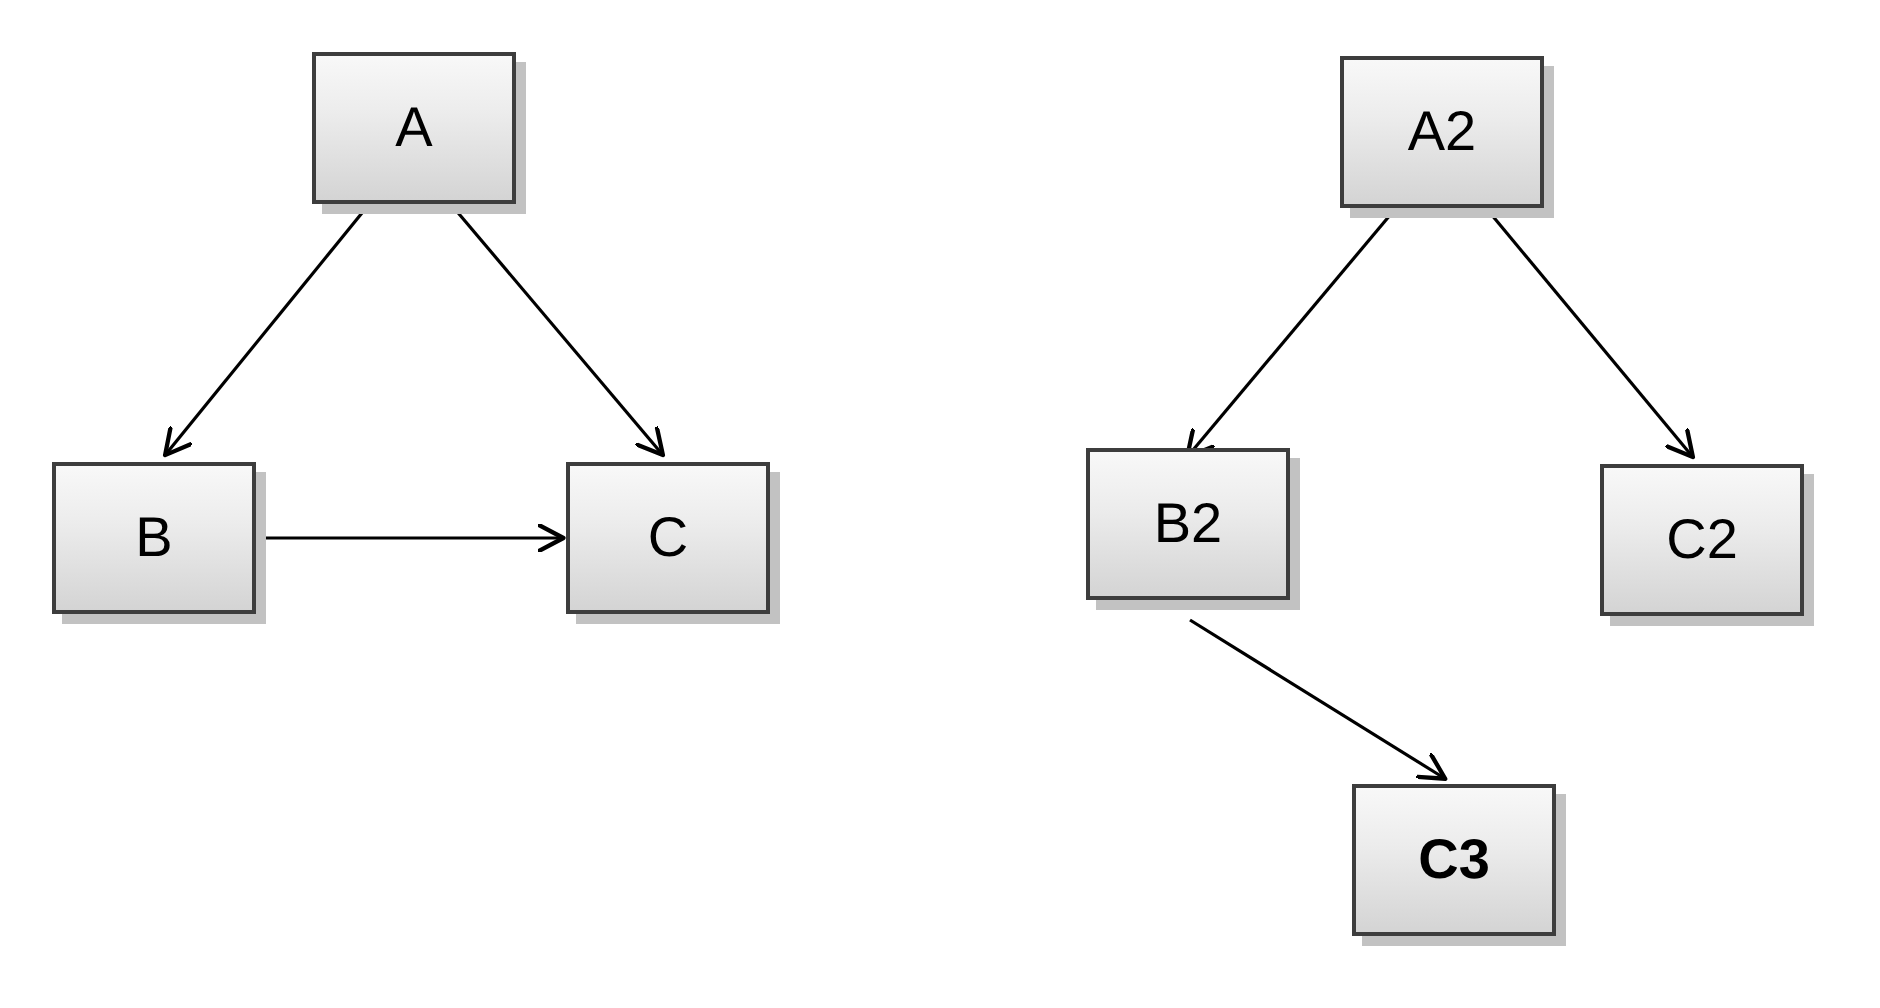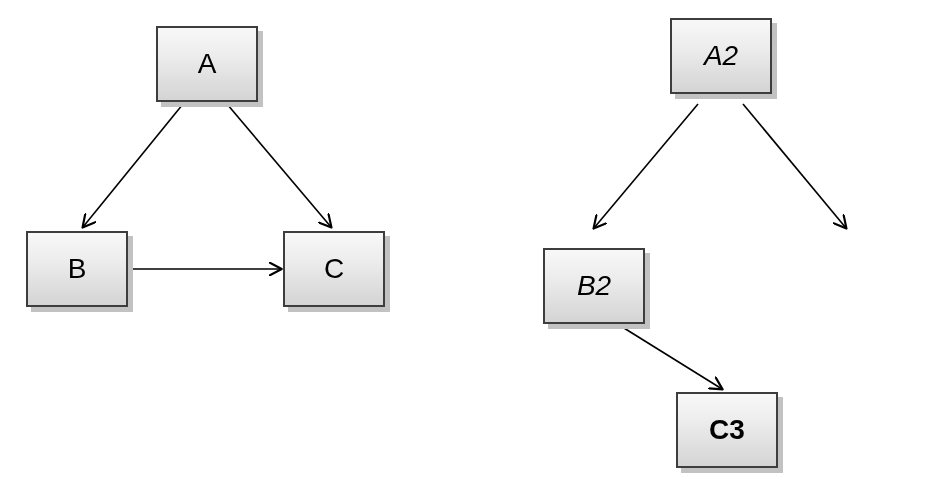--- a/index.html
+++ b/index.html
@@ -41,22 +41,22 @@
   .node-label {
     font-size: 28px;
     color: #000000;
     line-height: 1;
     user-select: none;
   }
   
   .pos-a  { left: 156px; top: 26px; }
   .pos-b  { left: 26px;  top: 231px; }
   .pos-c  { left: 283px; top: 231px; }
-  .pos-a2 { left: 670px; top: 18px; font-style: italic; }
-  .pos-b2 { left: 543px; top: 248px; font-style: italic; }
+  .pos-a2 { left: 670px; top: 28px; }
+  .pos-b2 { left: 543px; top: 224px; }
   .pos-c2 { left: 800px; top: 232px; }
   .pos-c3 { left: 676px; top: 392px; font-weight: bold; }
 </style>
 </head>
 <body>
 
 <div class="canvas">
 
   <svg class="edges-layer" width="940" height="504" viewBox="0 0 940 504">
     <defs>
@@ -85,18 +85,21 @@
   </div>
 
   <div class="node pos-a2">
     <span class="node-label">A2</span>
   </div>
 
   <div class="node pos-b2">
     <span class="node-label">B2</span>
   </div>
 
+  <div class="node pos-c2">
+    <span class="node-label">C2</span>
+  </div>
 
   <div class="node pos-c3">
     <span class="node-label">C3</span>
   </div>
 
 </div>
 
 </body></html>

